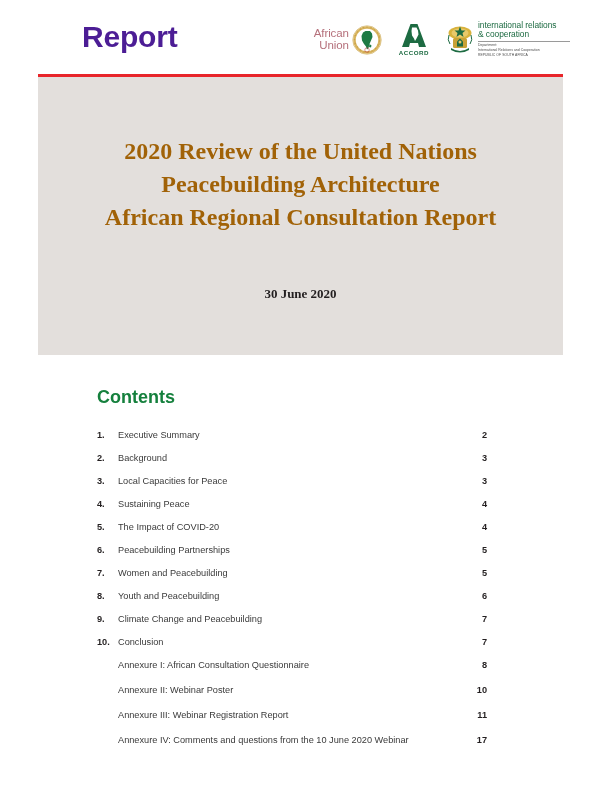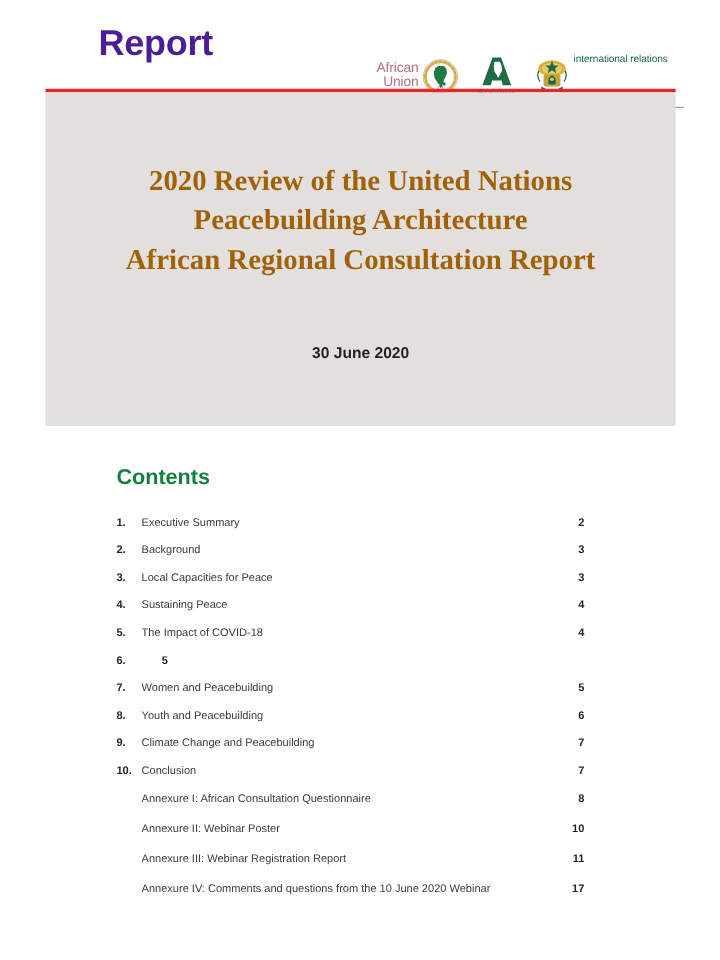--- a/index.html
+++ b/index.html
@@ -101,21 +101,20 @@
   }
   .dirco-text {
     display: flex;
     flex-direction: column;
     line-height: 1.12;
   }
   .dirco-title {
     font-size: 8.4px;
     color: #1d6b42;
     letter-spacing: -0.05px;
-    margin-top: 24px;
   }
   .dirco-rule {
     border-top: 0.6px solid #9a9a9a;
     margin: 1.5px 0 1px 0;
     width: 92px;
   }
   .dirco-fine {
     font-size: 3.4px;
     color: #4a4a4a;
     line-height: 1.45;
@@ -155,20 +154,21 @@
   }
   .doc-date {
     position: absolute;
     left: 0;
     top: 209px;
     width: 525px;
     text-align: center;
     font-size: 13px;
     font-weight: bold;
     color: #231f20;
+    font-family: Liberation Serif, serif;
   }
 
   
   .contents-heading {
     position: absolute;
     left: 97px;
     top: 387px;
     font-size: 18px;
     font-weight: bold;
     color: #15803d;
@@ -319,25 +319,26 @@
         <span class="toc-label">Local Capacities for Peace</span>
         <span class="toc-page">3</span>
       </div>
       <div class="toc-row">
         <span class="toc-num">4.</span>
         <span class="toc-label">Sustaining Peace</span>
         <span class="toc-page">4</span>
       </div>
       <div class="toc-row">
         <span class="toc-num">5.</span>
-        <span class="toc-label">The Impact of COVID-18</span>
+        <span class="toc-label">The Impact of COVID-20</span>
         <span class="toc-page">4</span>
       </div>
       <div class="toc-row">
         <span class="toc-num">6.</span>
+        <span class="toc-label">Peacebuilding Partnerships</span>
         <span class="toc-page">5</span>
       </div>
       <div class="toc-row">
         <span class="toc-num">7.</span>
         <span class="toc-label">Women and Peacebuilding</span>
         <span class="toc-page">5</span>
       </div>
       <div class="toc-row">
         <span class="toc-num">8.</span>
         <span class="toc-label">Youth and Peacebuilding</span>

